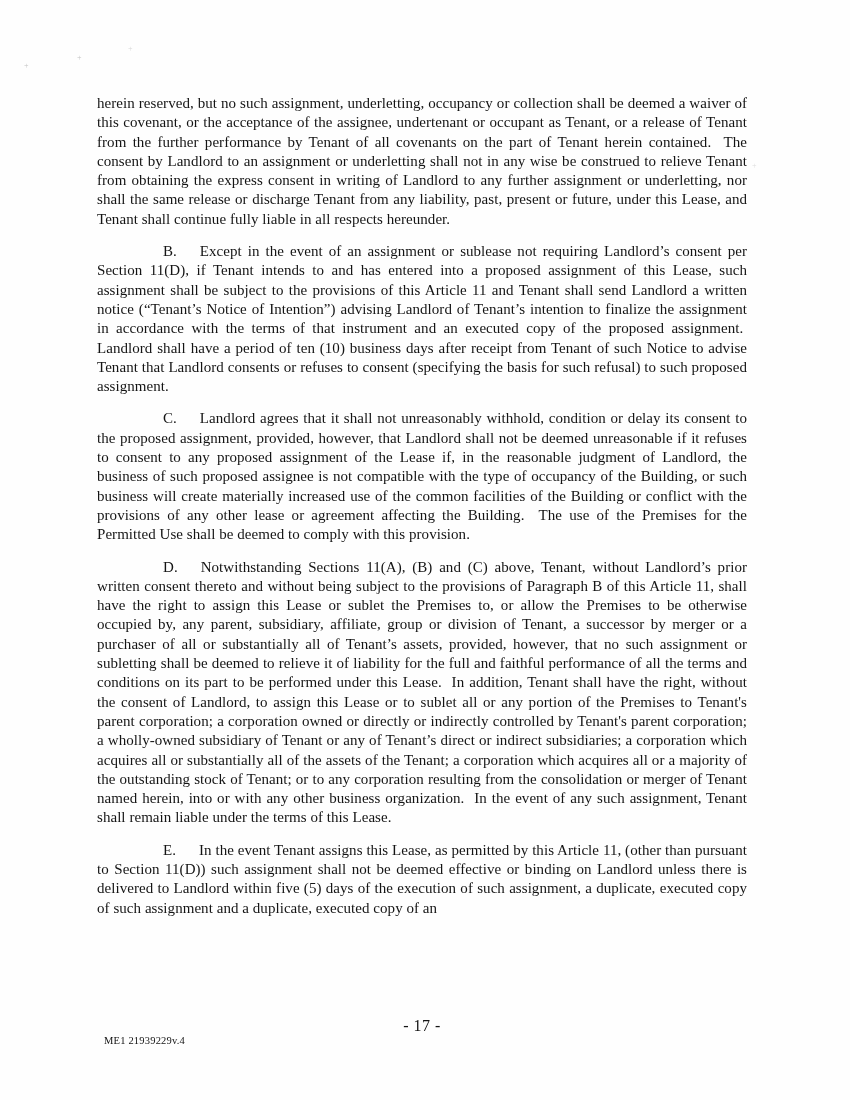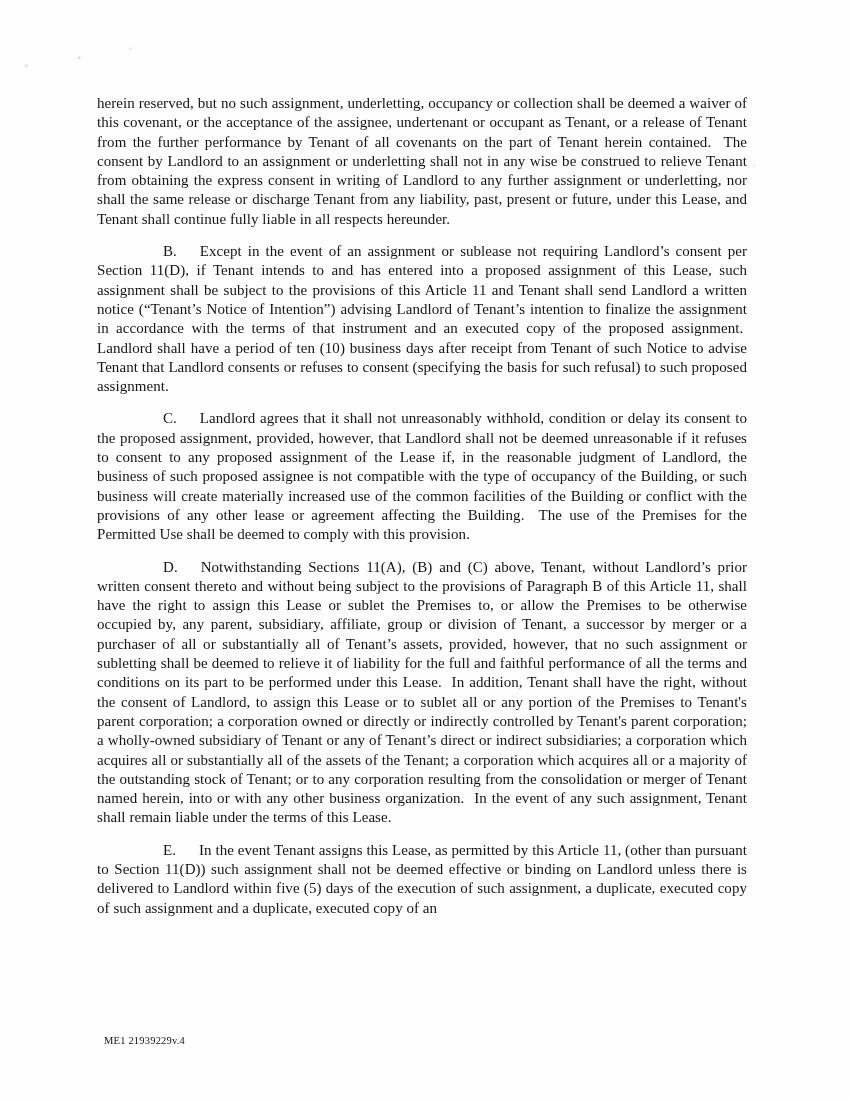--- a/index.html
+++ b/index.html
@@ -85,16 +85,17 @@
     <p class="para section">
       <span class="plabel">D.</span><span>Notwithstanding Sections 11(A), (B) and (C) above, Tenant, without Landlord’s prior written consent thereto and without being subject to the provisions of Paragraph B of this Article 11, shall have the right to assign this Lease or sublet the Premises to, or allow the Premises to be otherwise occupied by, any parent, subsidiary, affiliate, group or division of Tenant, a successor by merger or a purchaser of all or substantially all of Tenant’s assets, provided, however, that no such assignment or subletting shall be deemed to relieve it of liability for the full and faithful performance of all the terms and conditions on its part to be performed under this Lease.&nbsp; In addition, Tenant shall have the right, without the consent of Landlord, to assign this Lease or to sublet all or any portion of the Premises to Tenant's parent corporation; a corporation owned or directly or indirectly controlled by Tenant's parent corporation; a wholly-owned subsidiary of Tenant or any of Tenant’s direct or indirect subsidiaries; a corporation which acquires all or substantially all of the assets of the Tenant; a corporation which acquires all or a majority of the outstanding stock of Tenant; or to any corporation resulting from the consolidation or merger of Tenant named herein, into or with any other business organization.&nbsp; In the event of any such assignment, Tenant shall remain liable under the terms of this Lease.</span>
     </p>
 
     <p class="para section">
       <span class="plabel">E.</span><span>In the event Tenant assigns this Lease, as permitted by this Article 11, (other than pursuant to Section 11(D)) such assignment shall not be deemed effective or binding on Landlord unless there is delivered to Landlord within five (5) days of the execution of such assignment, a duplicate, executed copy of such assignment and a duplicate, executed copy of an</span>
     </p>
 
   </main>
 
+  <div class="page-number">- 17 -</div>
 
   <div class="doc-id">ME1 21939229v.4</div>
 
 </div>
 
 </body></html>

